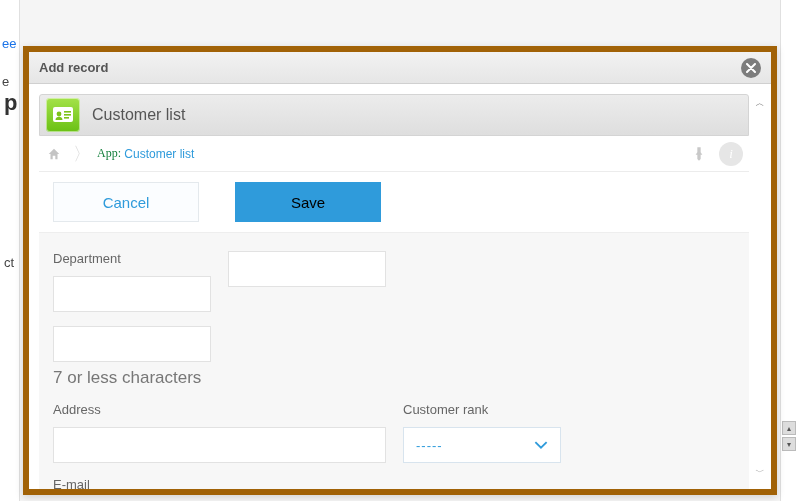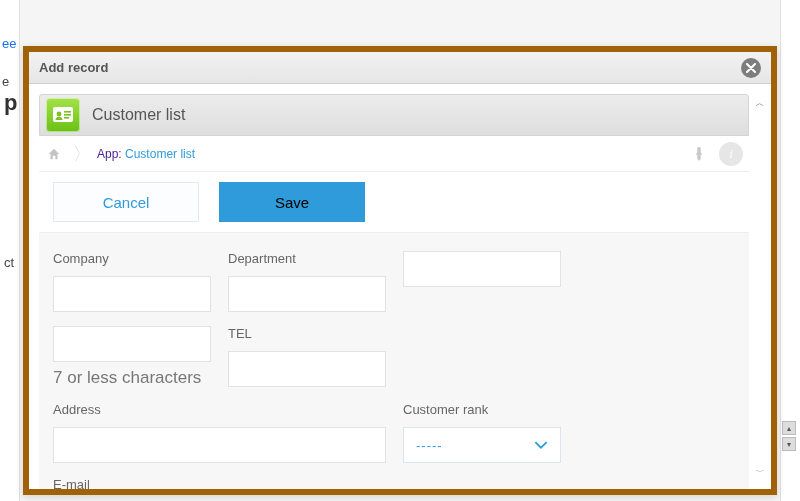--- a/index.html
+++ b/index.html
@@ -82,33 +82,33 @@
   .breadcrumb-row {
     height:36px; border-bottom:1px solid #ececec;
     display:flex; align-items:center; padding:0 6px;
     font-size:12px; color:#888;
   }
   .home-icon {
     width:18px;height:18px;margin-right:4px;
     display:flex;align-items:center;justify-content:center;color:#b8b8b8;
   }
   .chevron-sep { color:#ddd; margin:0 6px; font-size:18px;}
-  .bc-label { color:#4c1d95;}
+  .bc-label { color:#15803d;font-family:Liberation Serif, serif;}
   .bc-link { color:#2f9bdb;}
   .breadcrumb-spacer{flex:1;}
   .pin-icon,.info-icon{
     width:24px;height:24px;border-radius:50%;
     display:flex;align-items:center;justify-content:center;
     color:#b0b0b0;margin-left:8px;cursor:pointer;
   }
   .info-icon{background:#e6e6e6;color:#fff;font-style:italic;font-family:Georgia,serif;font-size:13px;}
 
   .action-row {
     padding:10px 14px;
-    display:flex; gap:20px;text-align:center;
+    display:flex; gap:36px;text-align:center;
   }
   .btn {
     width:146px;height:40px;
     display:flex;align-items:center;justify-content:center;
     font-size:15px;cursor:pointer;
   }
   .btn-cancel { background:#fbfdff;border:1px solid #e4e9ed;color:#2f9bdb;}
   .btn-save { background:#2f9bdb;border:1px solid #2f9bdb;color:#000000;}
 
   .form-area {
@@ -211,40 +211,32 @@
         </div>
         <div class="btn btn-save">
           <span>Save</span>
         </div>
       </div>
 
       <div class="form-area">
 
         <div class="row">
           <div class="col field">
-            <span class="field-label">Company</span>
-            <input class="field-input" value="" style="">
-          </div>
-          <div class="col field">
             <span class="field-label">Department</span>
             <input class="field-input" value="" style="">
           </div>
           <div class="col field">
             <input class="field-input" value="" style="">
           </div>
         </div>
 
         <div class="row">
           <div class="col field">
             <input class="field-input" value="" style="">
             <div class="field-hint">7 or less characters</div>
-          </div>
-          <div class="col field">
-            <span class="field-label">TEL</span>
-            <input class="field-input" value="" style="">
           </div>
         </div>
 
         <div class="row">
           <div class="col2 field wide">
             <span class="field-label">Address</span>
             <input class="field-input" value="" style="">
           </div>
           <div class="col field">
             <span class="field-label">Customer rank</span>

